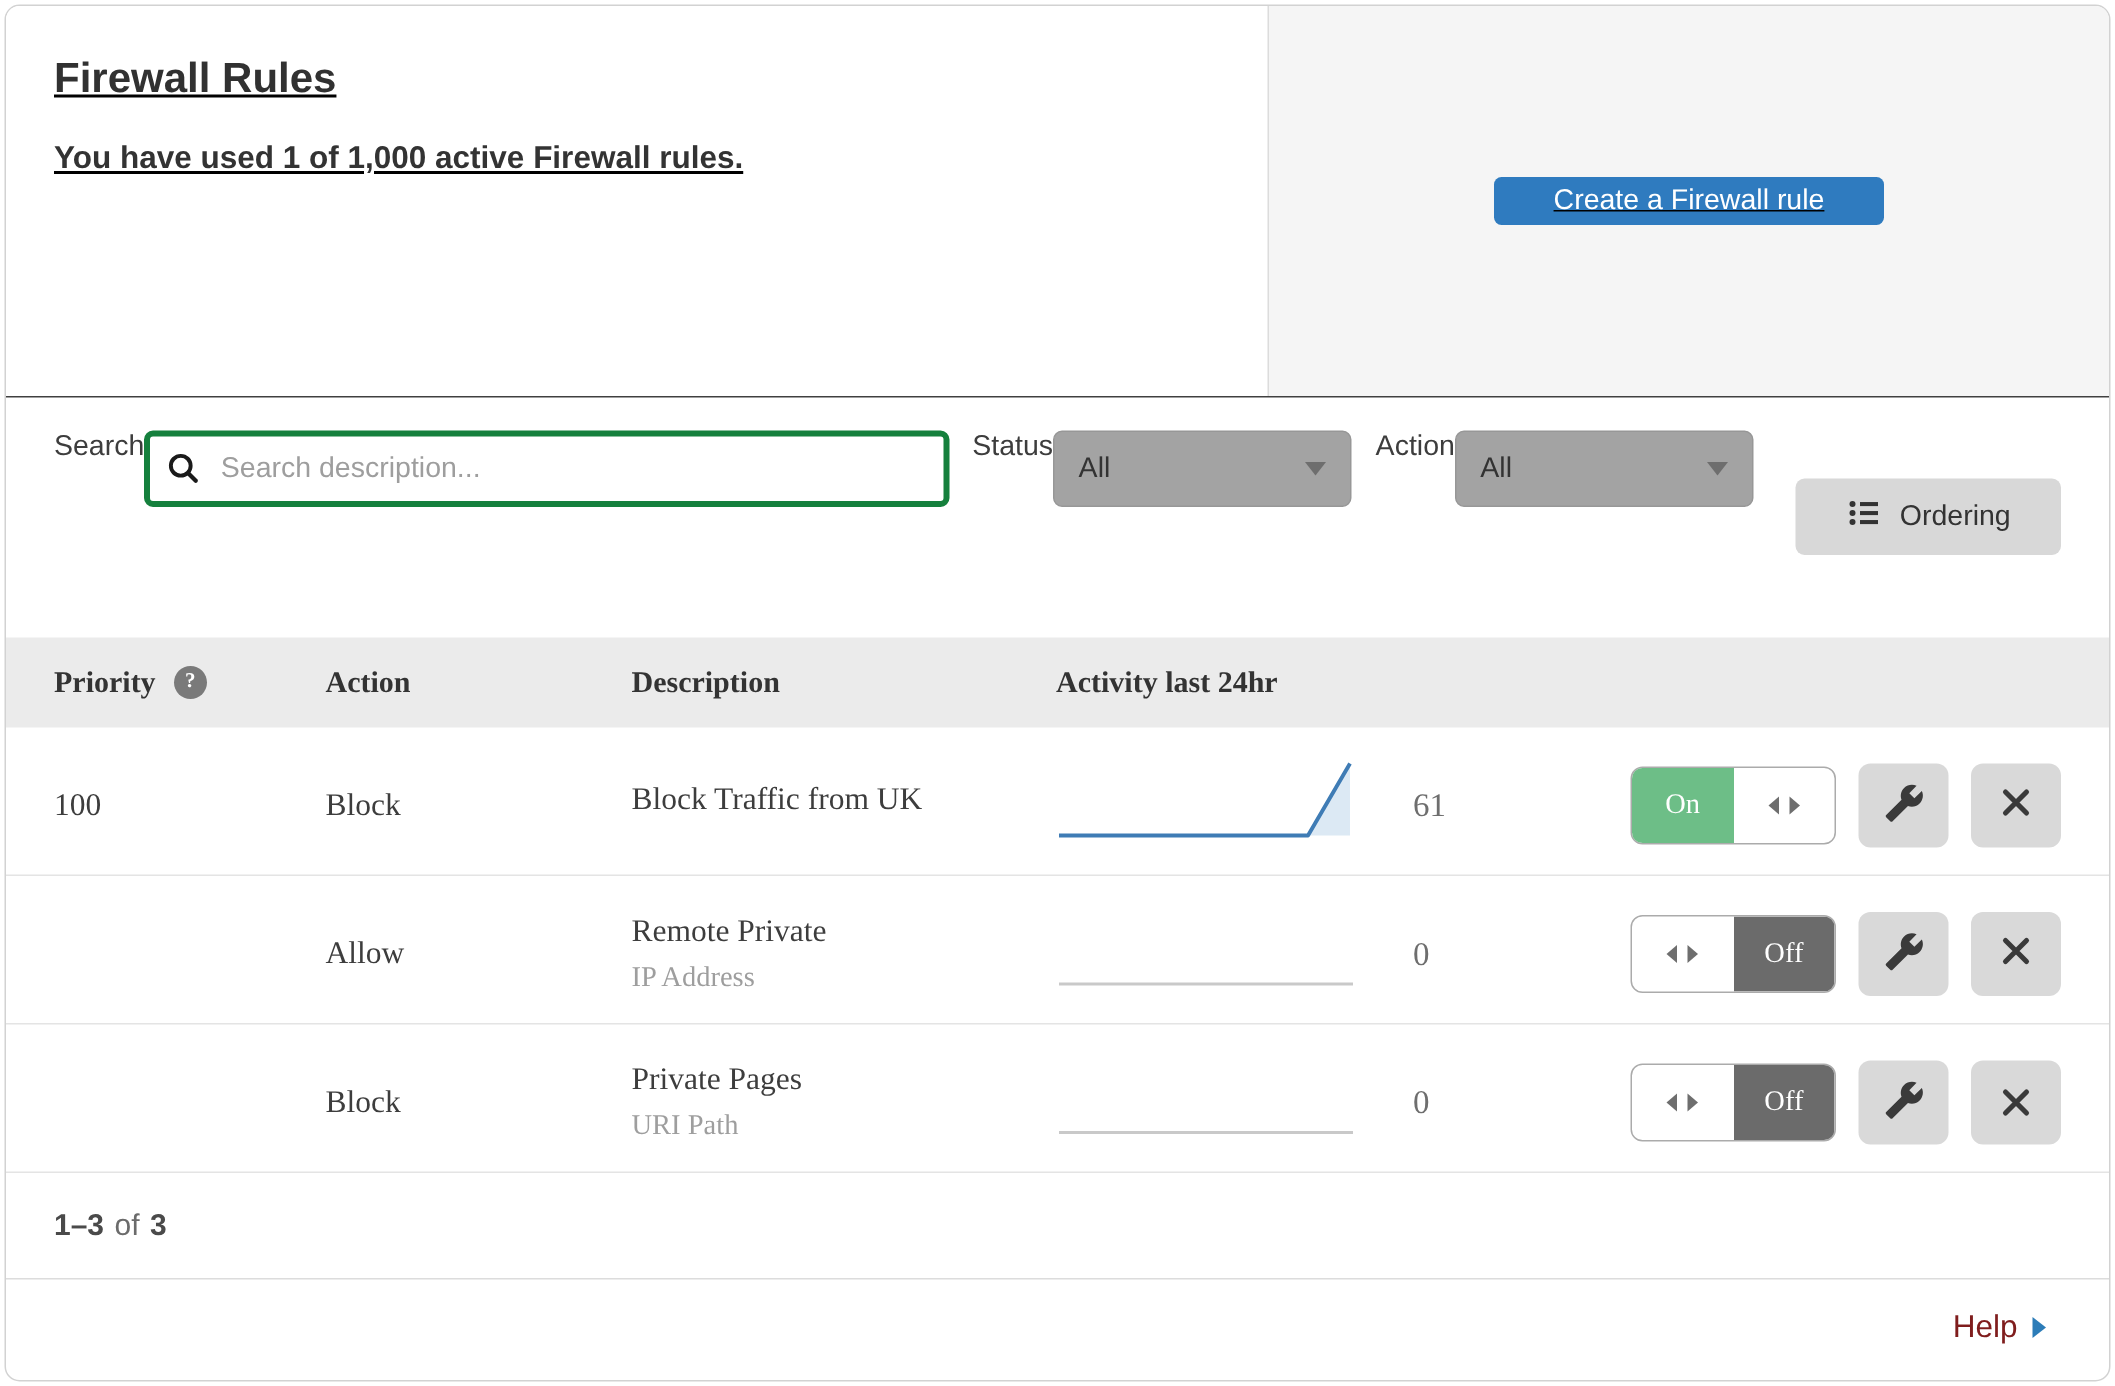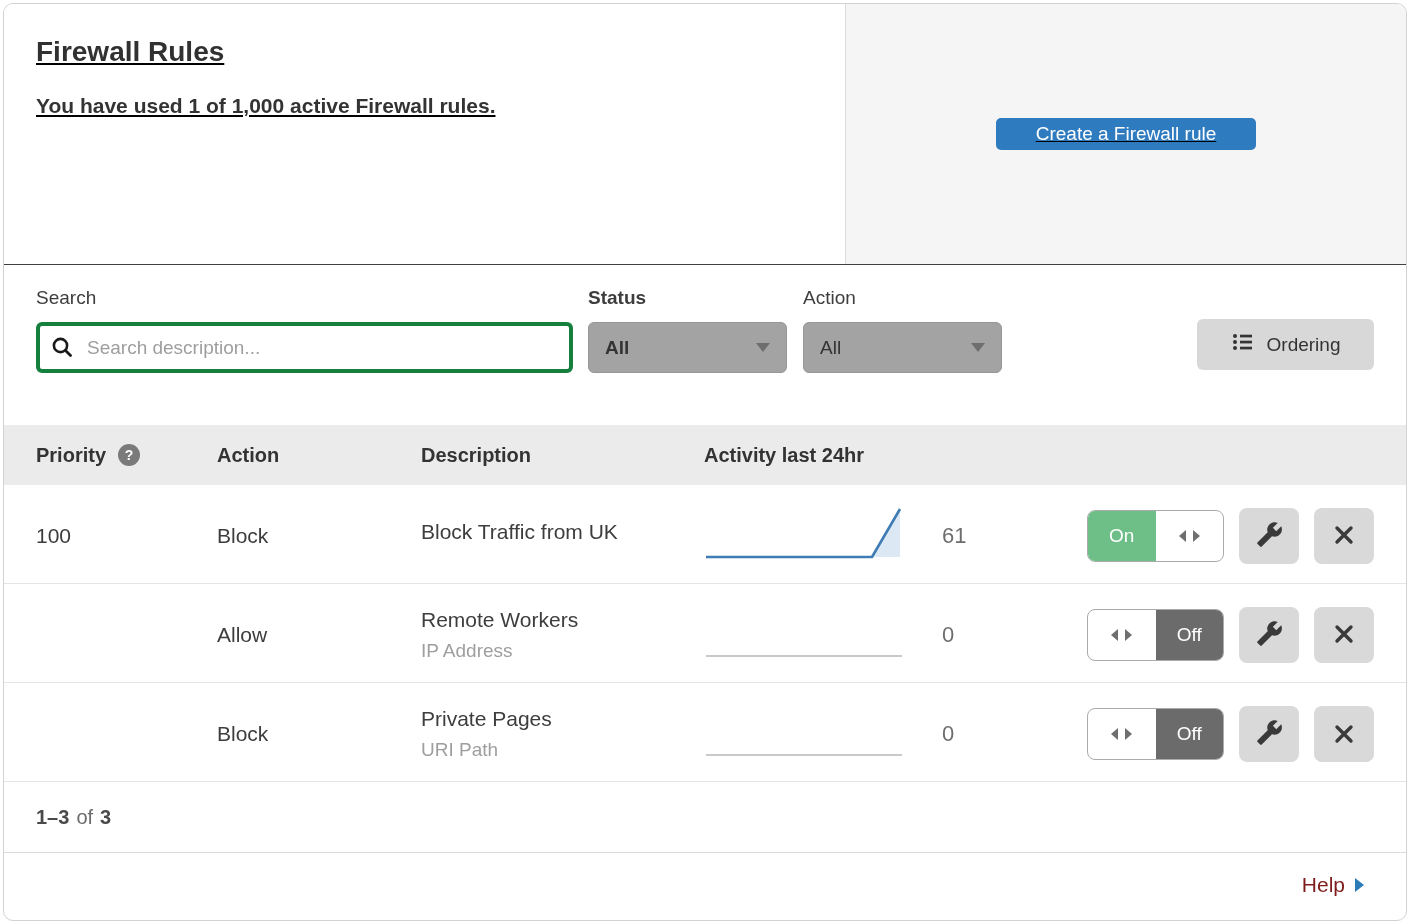--- a/index.html
+++ b/index.html
@@ -16,46 +16,46 @@
   .page-desc { font-size:21px; line-height:38px; color:#3d3d3d; margin-bottom:38px; max-width:770px; }
   .usage-note { font-size:21px; font-weight:bold; color:#333; }
   .header-right { flex:1; background:#f5f5f5; display:flex; align-items:center; justify-content:center; }
   .create-btn {
     width:260px; height:32px; background:#2f7bbf; color:#fff; font-size:19px;
     border:none; border-radius:5px; cursor:pointer; font-family:inherit;
   }
 
   
   .filterbar { display:flex; align-items:flex-start; padding:22px 32px 0; height:160px; }
-  .fgroup { display:flex; flex-direction:column;justify-content:flex-end; }
+  .fgroup { display:flex; flex-direction:row;justify-content:flex-end; }
   .flabel { font-size:19px; color:#3d3d3d; margin-bottom:13px; }
   .search-wrap { position:relative; width:537px; }
   .search-input {
     width:100%; height:51px; border:4px solid #15803d; border-radius:6px;
     padding:0 14px 0 47px; font-size:19px; color:#333; font-family:inherit; outline:none;
   }
   .search-input::placeholder { color:#9e9e9e; }
   .search-icon { position:absolute; left:14px; top:13px; }
   .select {
     width:199px; height:51px; border:1px solid #979797; border-radius:6px; background:#a3a3a3;
     display:flex; align-items:center; justify-content:space-between; padding:0 16px;
     font-size:19px; color:#333; cursor:pointer;
   }
   .chevron-down { width:0; height:0; border-left:7px solid transparent; border-right:7px solid transparent; border-top:9px solid #6e6e6e; }
-  .g-status { margin-left:15px;font-weight:bold; }
+  .g-status { margin-left:15px; }
   .g-action { margin-left:16px; }
   .ordering-btn {
     margin-left:auto; align-self:flex-start; margin-top:32px;
     width:177px; height:51px; background:#d8d8d8; border:none; border-radius:6px;
     display:flex; align-items:center; justify-content:center; gap:12px;
     font-size:19px; color:#333; cursor:pointer; font-family:inherit;text-align:right;
   }
 
   
-  .cols { display:grid; grid-template-columns:181px 204px 283px 210px 110px 1fr; align-items:center; padding:16px 32px; }
+  .cols { display:grid; grid-template-columns:181px 204px 283px 210px 110px 1fr; align-items:center; padding:16px 32px;font-family:Liberation Serif, serif; }
   .thead { height:60px; background:#ebebeb; font-weight:bold; font-size:20px; color:#333; }
   .th-priority { display:flex; align-items:center; gap:12px; }
   .q-badge {
     width:22px; height:22px; border-radius:50%; background:#7a7a7a; color:#fff;
     font-size:14px; font-weight:bold; display:flex; align-items:center; justify-content:center; cursor:pointer;
   }
   .row { height:99px; border-bottom:1px solid #e4e4e4; }
   .cell-plain { font-size:21px; color:#3d3d3d; }
   .desc-title { font-size:21px; color:#3d3d3d; margin-bottom:8px; }
   .desc-sub { font-size:19px; color:#9e9e9e; }
@@ -191,21 +191,21 @@
             </svg>
         </span>
       </button>
     </div>
   </div>
 
   <div class="row cols">
     <div class="cell-plain"></div>
     <div class="cell-plain">Allow</div>
     <div>
-      <div class="desc-title">Remote Workers</div>
+      <div class="desc-title">Remote Private</div>
       <div class="desc-sub">IP Address</div>
     </div>
     <div>
       <svg width="200" height="66" viewBox="0 0 200 66">
           <line x1="2" y1="56" x2="198" y2="56" stroke="#c9c9c9" stroke-width="2"></line>
         </svg>
     </div>
     <div class="c-count">0</div>
     <div class="c-controls">
       <div class="toggle">

